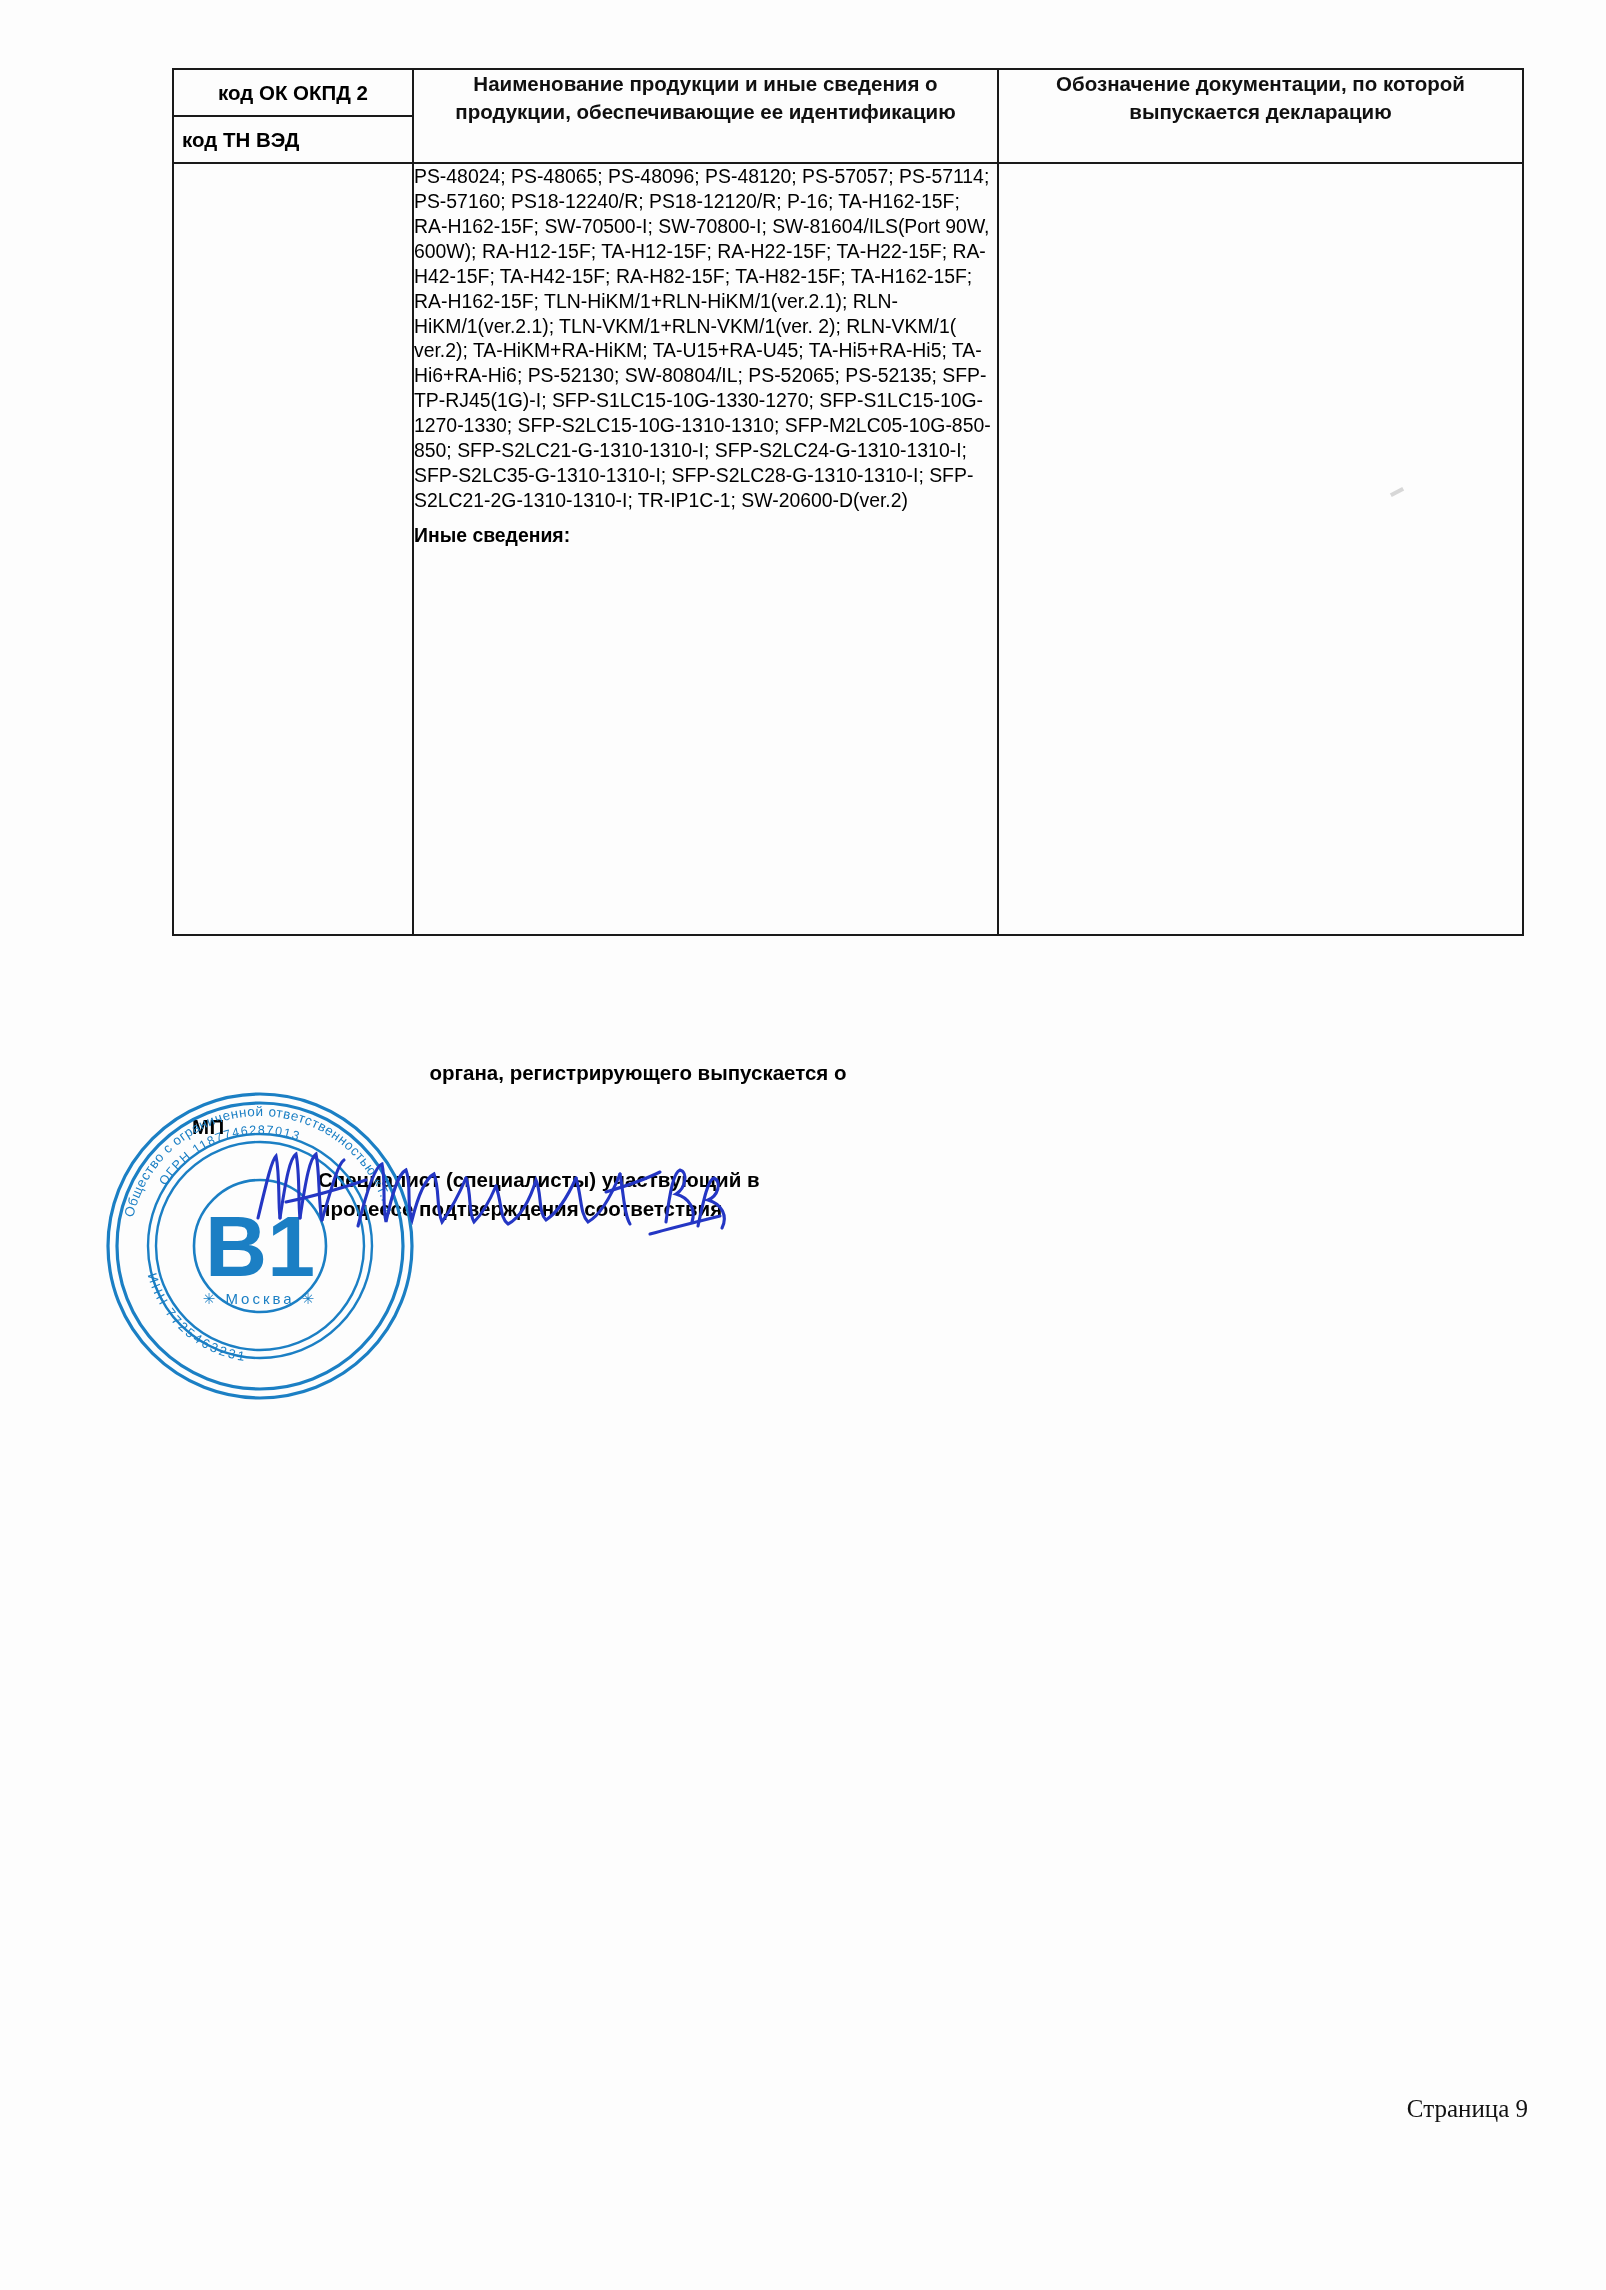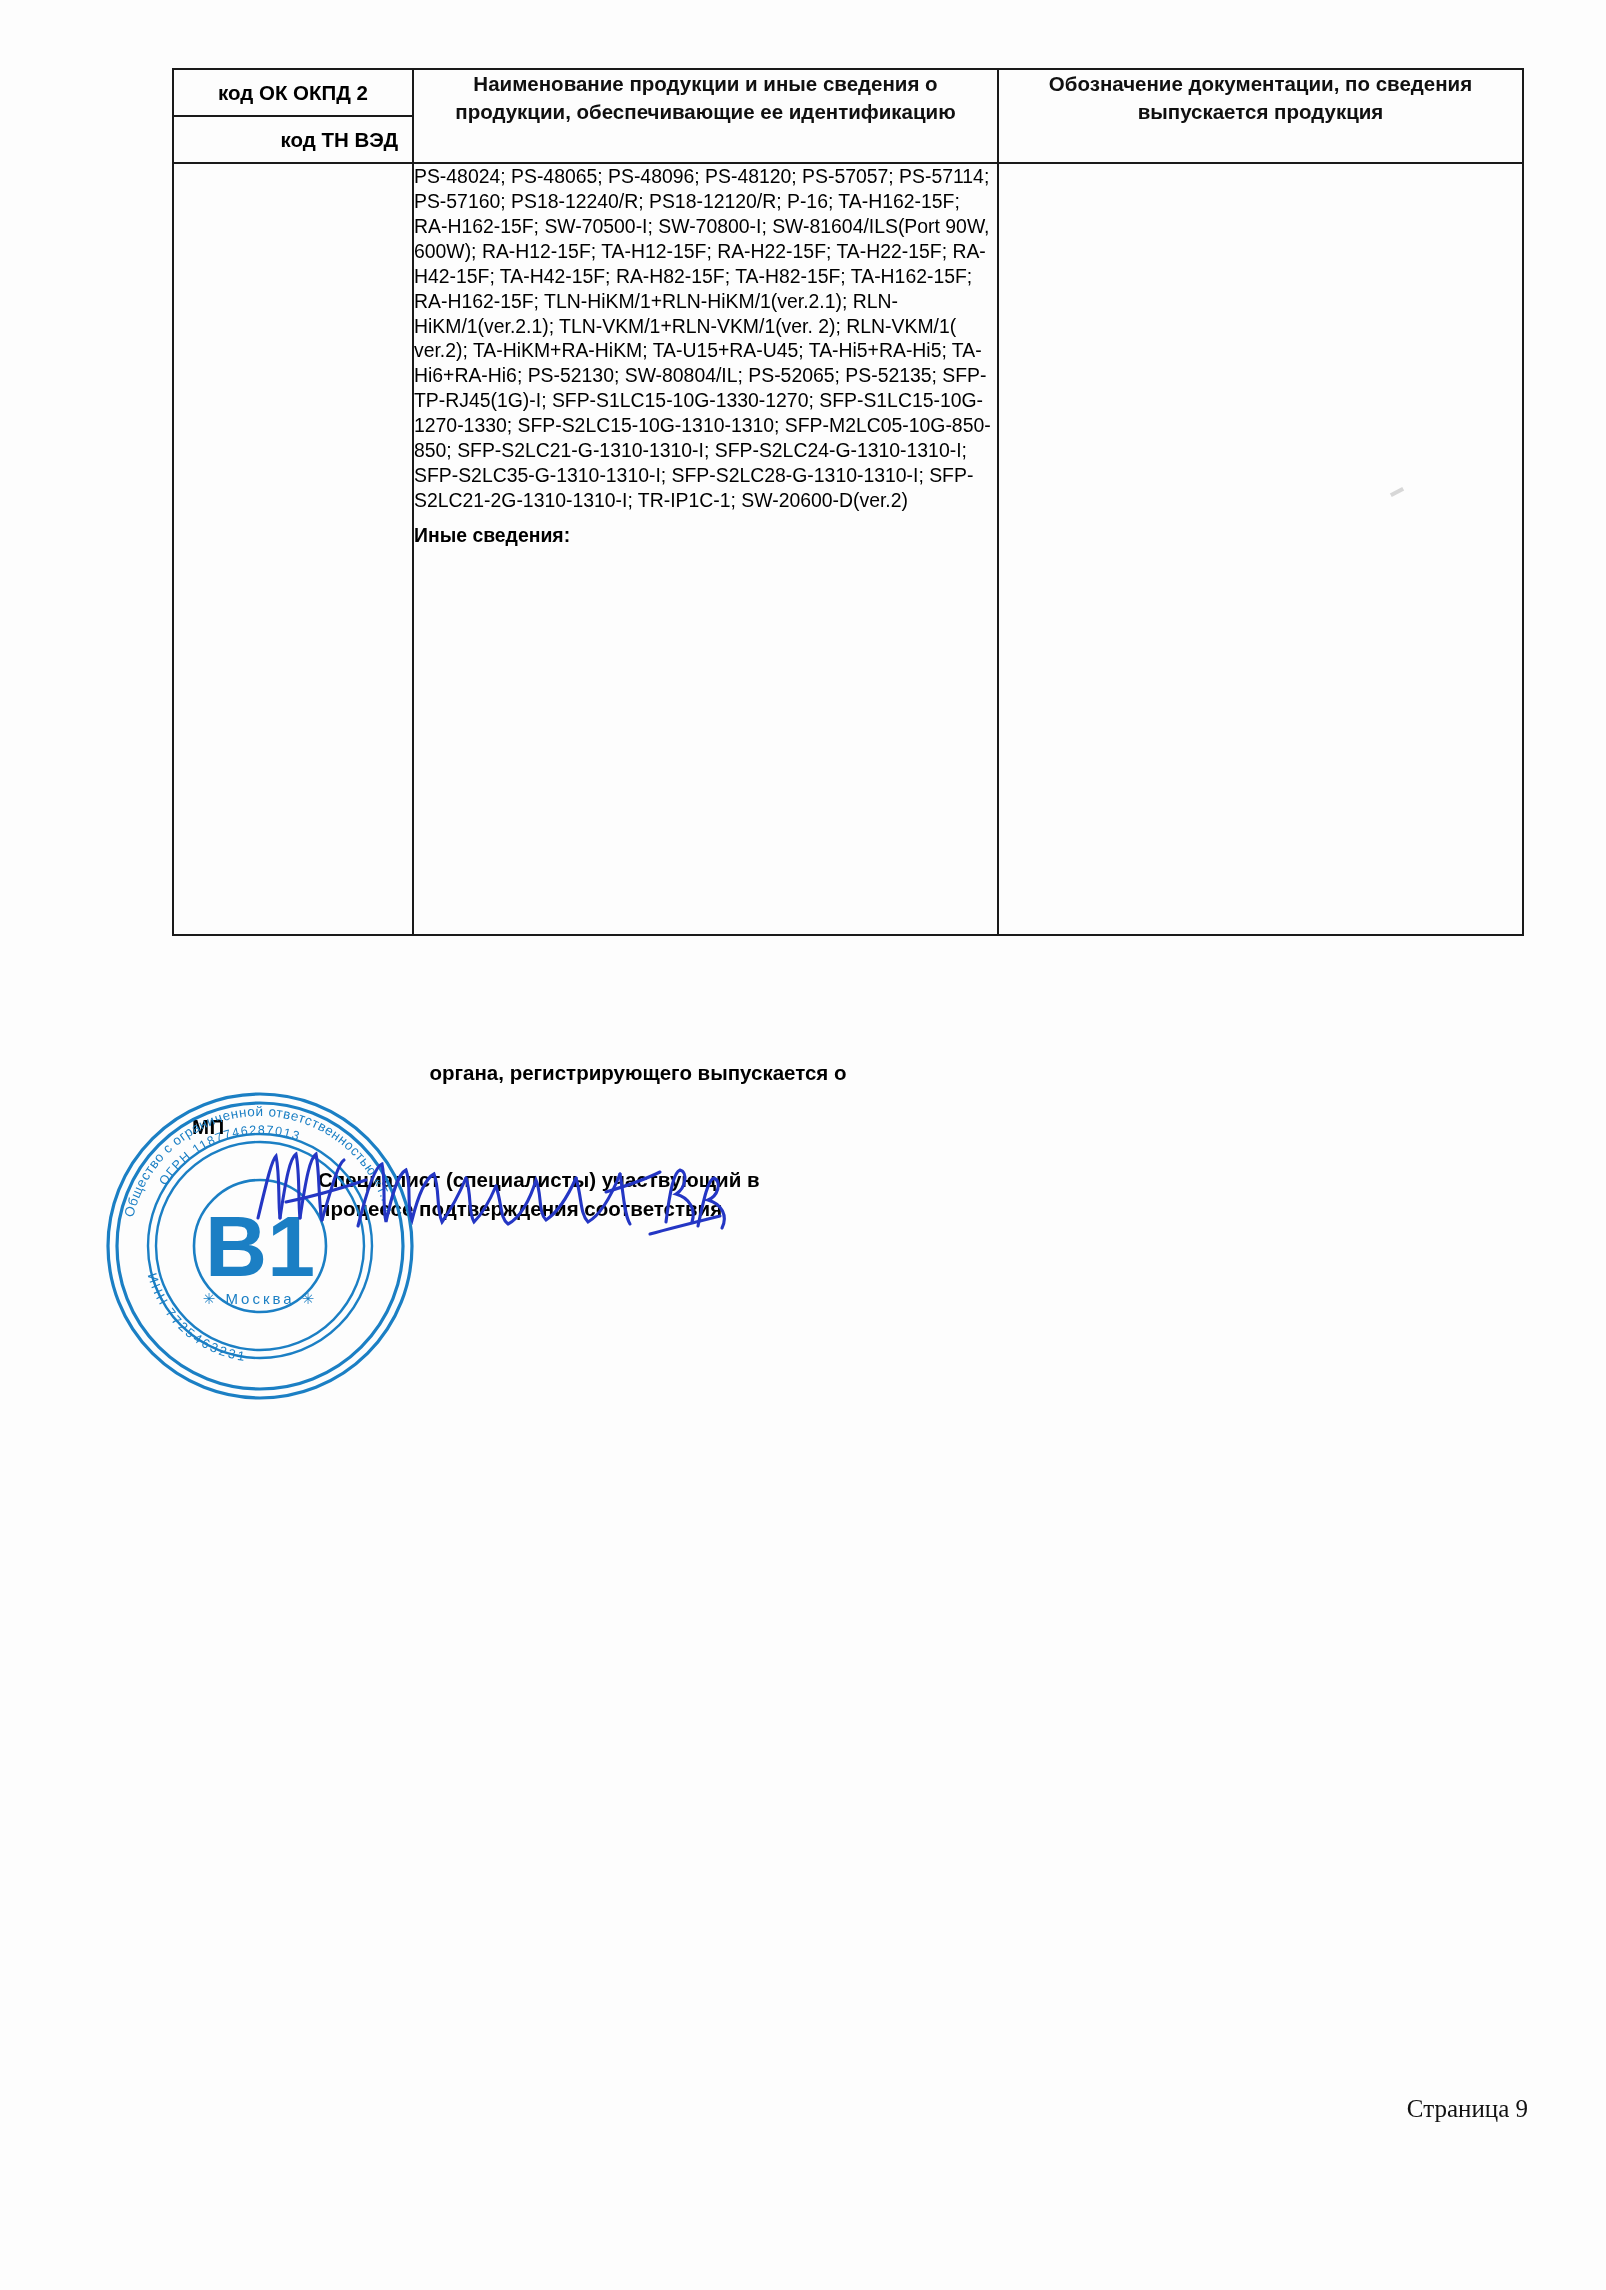--- a/index.html
+++ b/index.html
@@ -56,21 +56,21 @@
     border-bottom: 2px solid #1a1a1a;
     padding: 11px 8px 10px 8px;
     font-weight: bold;
     font-size: 20.5px;
     text-align: center;
   }
   .hdr-split div.bot {
     padding: 11px 14px 10px 8px;
     font-weight: bold;
     font-size: 20.5px;
-    text-align: right;
+    text-align: left;
   }
   .hdr-split { padding: 0 !important; }
 
   .body-cell {
     padding: 10px 12px 14px 12px;
     font-size: 19.4px;
     line-height: 1.285;
     min-height: 770px;
     height: 770px;
   }
@@ -161,21 +161,21 @@
         <col class="col-b">
         <col class="col-c">
       </colgroup>
       <thead>
         <tr>
           <th class="hdr-split">
             <div class="top">код ОК ОКПД 2</div>
             <div class="bot">код ТН ВЭД</div>
           </th>
           <th class="hdr-cell">Наименование продукции и иные сведения о продукции, обеспечивающие ее идентификацию</th>
-          <th class="hdr-cell">Обозначение документации, по сведения выпускается продукция</th>
+          <th class="hdr-cell">Обозначение документации, по которой выпускается декларацию</th>
         </tr>
       </thead>
       <tbody>
         <tr>
           <td class="body-cell empty-cell"></td>
           <td class="body-cell">
             <span>PS-48024; PS-48065; PS-48096; PS-48120; PS-57057; PS-57114; PS-57160; PS18-12240/R; PS18-12120/R; P-16; TA-H162-15F; RA-H162-15F; SW-70500-I; SW-70800-I; SW-81604/ILS(Port 90W, 600W); RA-H12-15F; TA-H12-15F; RA-H22-15F; TA-H22-15F; RA-H42-15F; TA-H42-15F; RA-H82-15F; TA-H82-15F; TA-H162-15F; RA-H162-15F; TLN-HiKM/1+RLN-HiKM/1(ver.2.1); RLN-HiKM/1(ver.2.1); TLN-VKM/1+RLN-VKM/1(ver. 2); RLN-VKM/1( ver.2); TA-HiKM+RA-HiKM; TA-U15+RA-U45; TA-Hi5+RA-Hi5; TA-Hi6+RA-Hi6; PS-52130; SW-80804/IL; PS-52065; PS-52135; SFP-TP-RJ45(1G)-I; SFP-S1LC15-10G-1330-1270; SFP-S1LC15-10G-1270-1330; SFP-S2LC15-10G-1310-1310; SFP-M2LC05-10G-850-850; SFP-S2LC21-G-1310-1310-I; SFP-S2LC24-G-1310-1310-I; SFP-S2LC35-G-1310-1310-I; SFP-S2LC28-G-1310-1310-I; SFP-S2LC21-2G-1310-1310-I; TR-IP1C-1; SW-20600-D(ver.2)</span>
             <div class="note">Иные сведения:</div>
           </td>
           <td class="body-cell empty-cell"></td>

